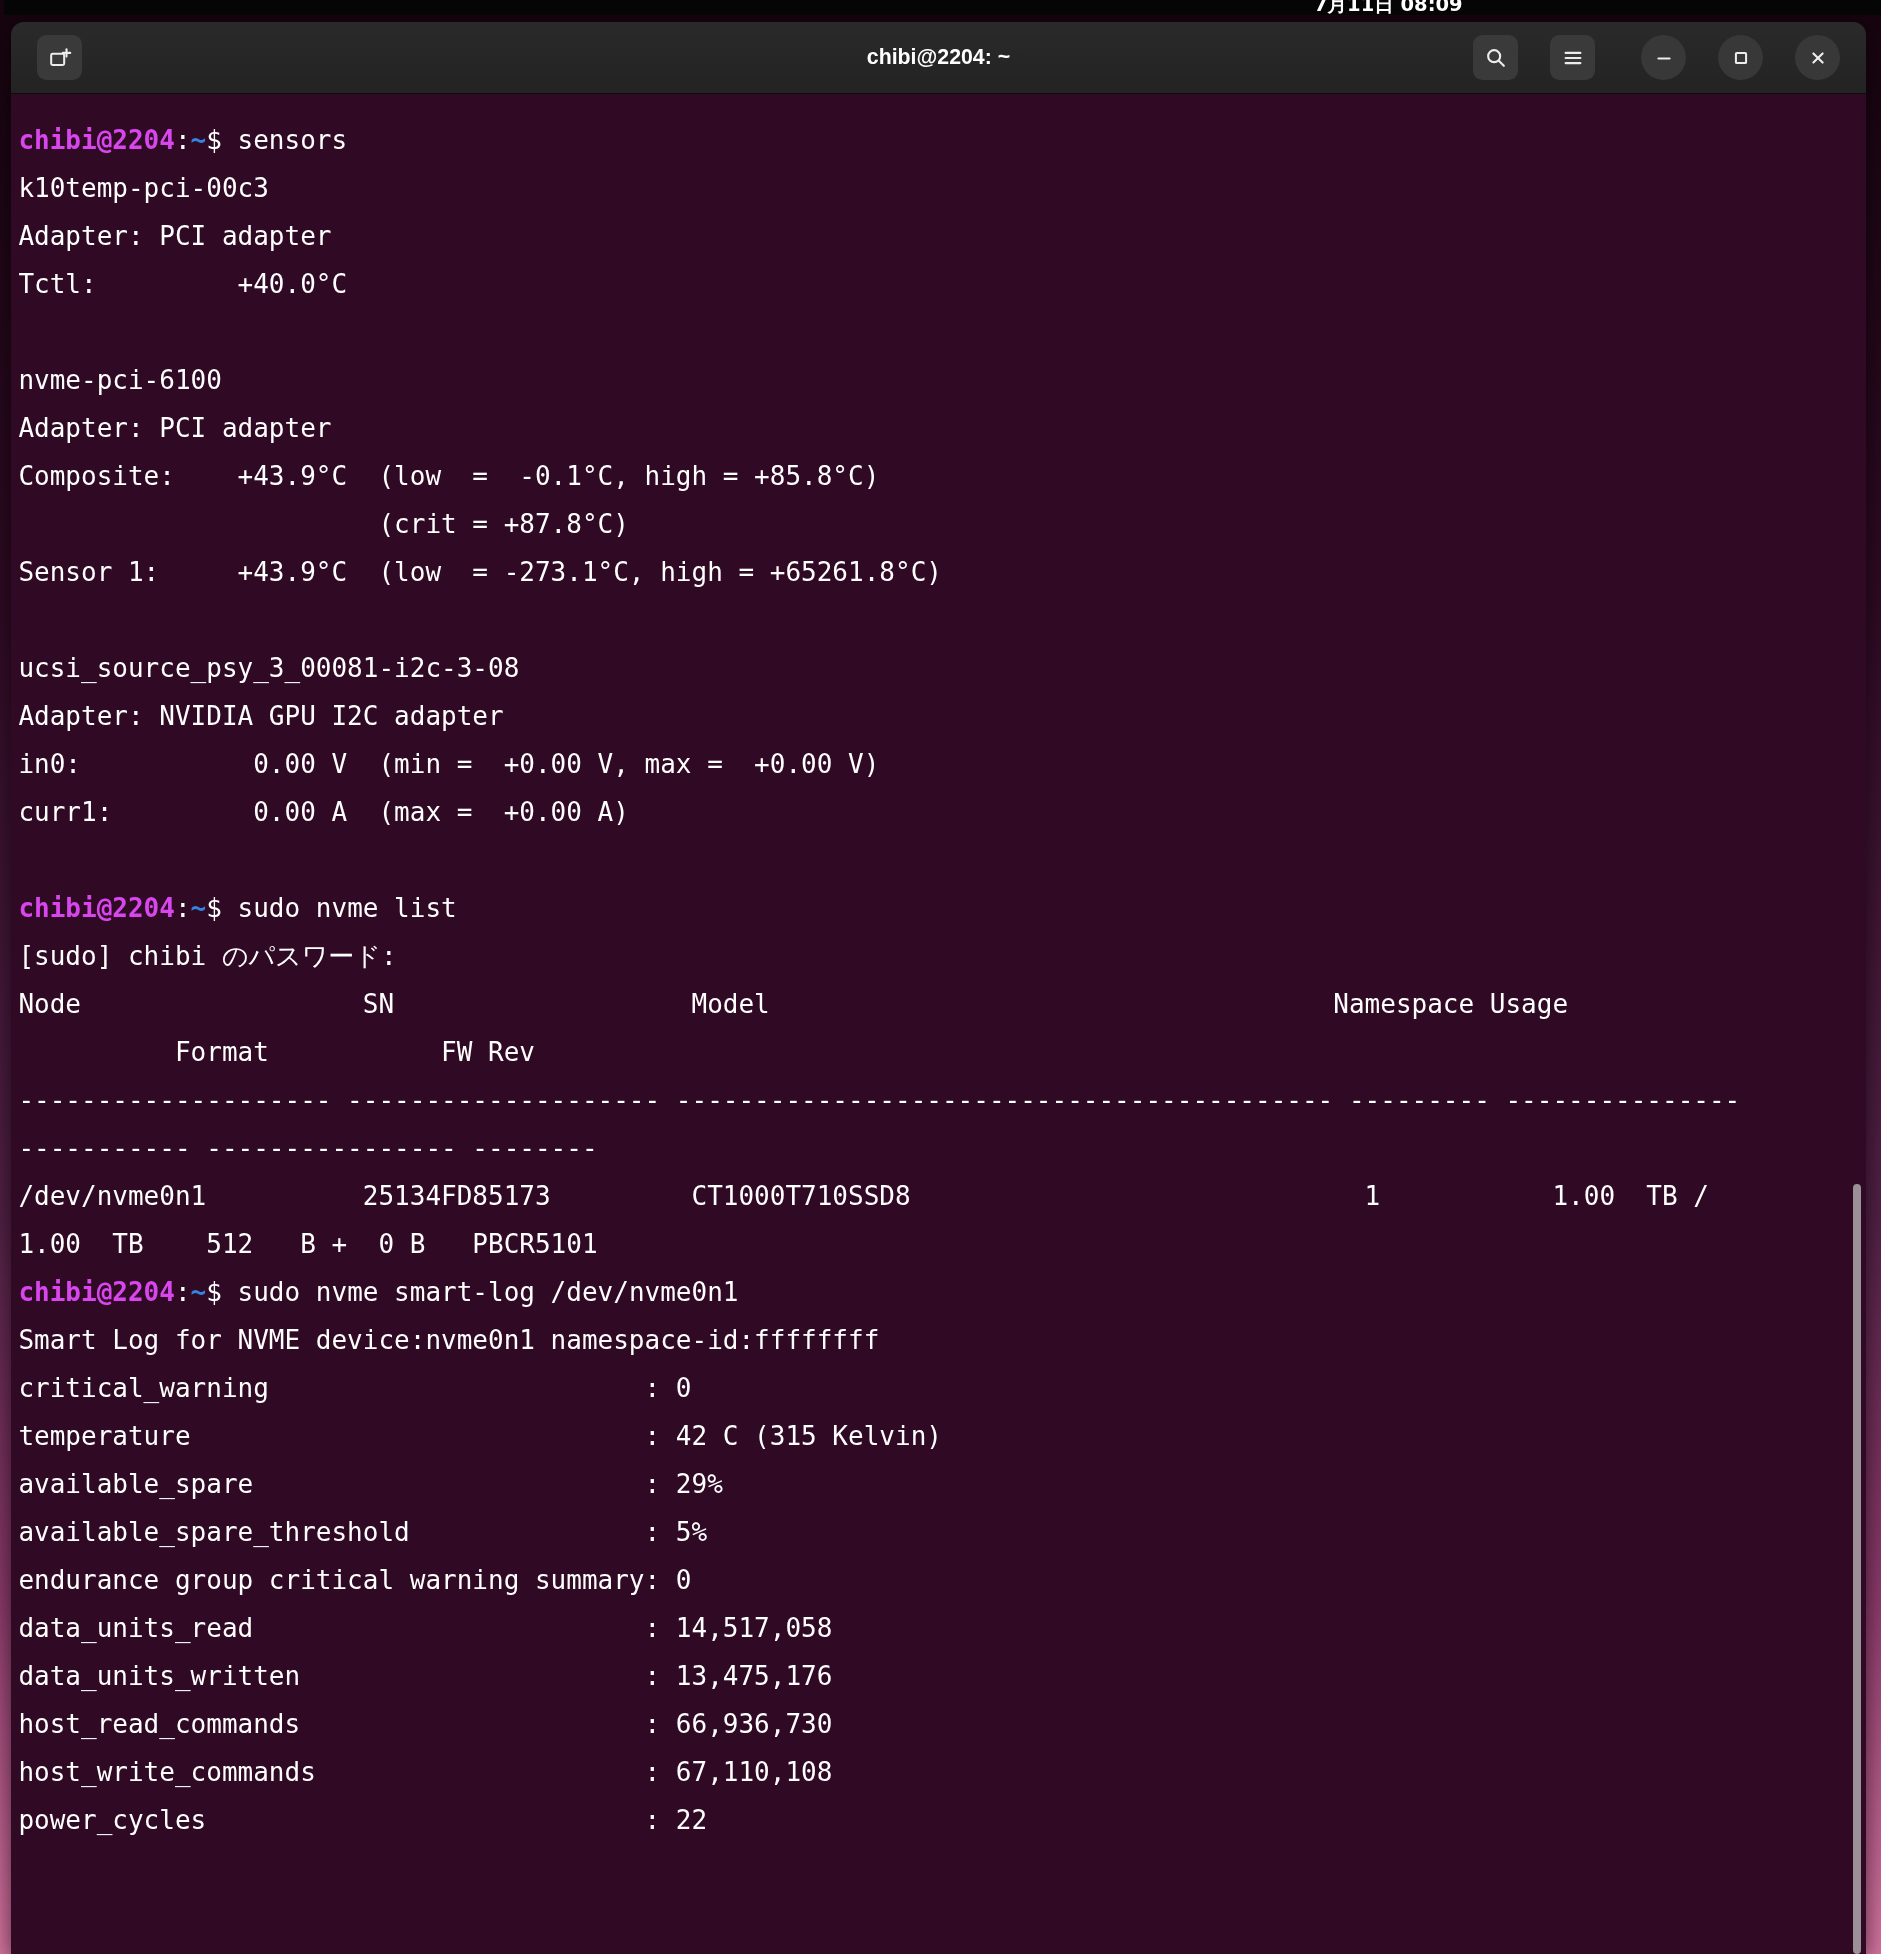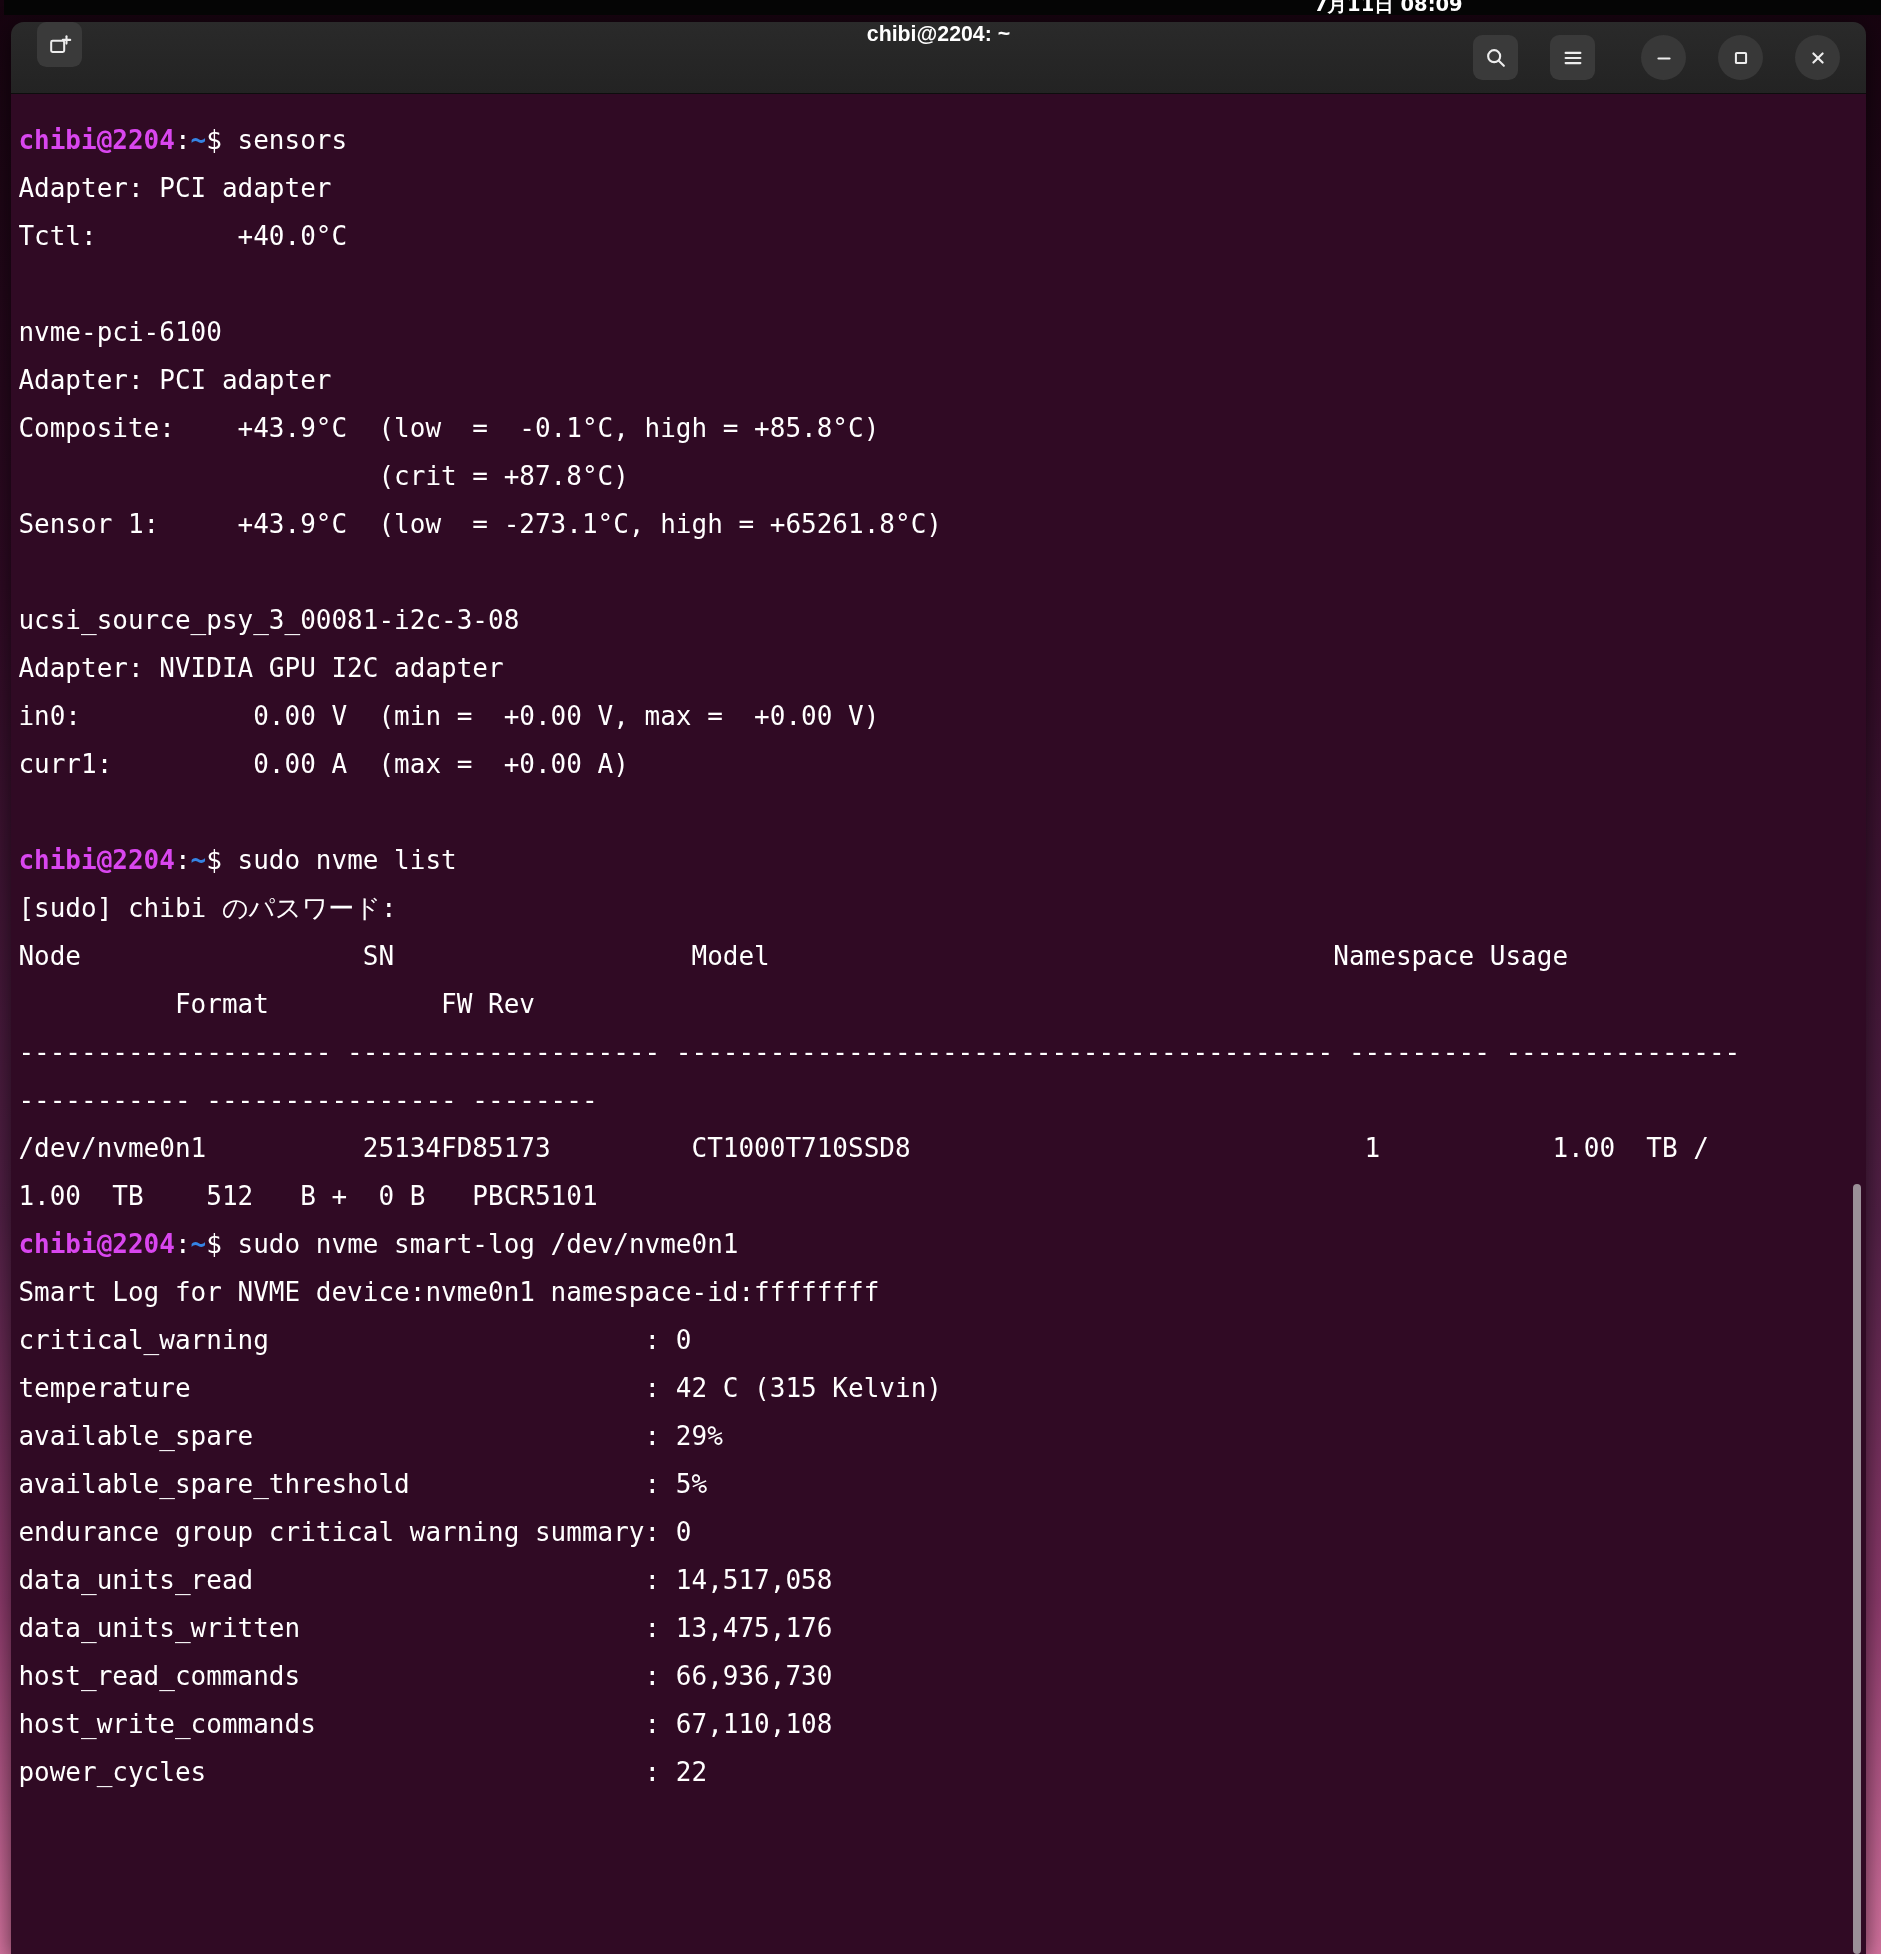--- a/index.html
+++ b/index.html
@@ -26,21 +26,21 @@
     position:absolute; left:11px; top:22px; width:1855px; height:1932px;
     border-radius:13px 13px 0 0; overflow:hidden;
     box-shadow:0 5.6px 22px rgba(0,0,0,0.6);
     display:flex; flex-direction:column;
     z-index:3;
   }
   .headerbar {
     height:72px; flex:0 0 72px;
     background:linear-gradient(180deg, #2a2a2a 0%, #232323 100%);
     border-bottom:0.9px solid #0d0d0d;
-    display:flex; 
+    display:flex; align-items:center;
     padding:0 26px; position:relative;
   }
   .win-title {
     position:absolute; left:186px; right:186px; text-align:center;
     color:#ffffff; font-weight:bold; font-size:21.3px;
     pointer-events:none; white-space:nowrap; overflow:hidden;
   }
   .hbtn {
     width:45px; height:45px; border-radius:9.3px; background:#3a3a3a;
     display:flex; align-items:center; justify-content:center;
@@ -140,20 +140,21 @@
             <line x1="18" y1="8" x2="8" y2="18"></line>
           </svg>
         </span>
       </button>
     </div>
   </div>
 
   <div class="screen">
     <div>
         <div class="tline"><span class="seg c-green b">chibi@2204</span><span class="seg c-fg">:</span><span class="seg c-blue b">~</span><span class="seg c-fg">$ sensors</span></div>
+        <div class="tline"><span class="seg c-fg">k10temp-pci-00c3</span></div>
         <div class="tline"><span class="seg c-fg">Adapter: PCI adapter</span></div>
         <div class="tline"><span class="seg c-fg">Tctl:         +40.0°C</span></div>
         <div class="tline"><span class="seg c-fg"></span></div>
         <div class="tline"><span class="seg c-fg">nvme-pci-6100</span></div>
         <div class="tline"><span class="seg c-fg">Adapter: PCI adapter</span></div>
         <div class="tline"><span class="seg c-fg">Composite:    +43.9°C  (low  =  -0.1°C, high = +85.8°C)</span></div>
         <div class="tline"><span class="seg c-fg">                       (crit = +87.8°C)</span></div>
         <div class="tline"><span class="seg c-fg">Sensor 1:     +43.9°C  (low  = -273.1°C, high = +65261.8°C)</span></div>
         <div class="tline"><span class="seg c-fg"></span></div>
         <div class="tline"><span class="seg c-fg">ucsi_source_psy_3_00081-i2c-3-08</span></div>

